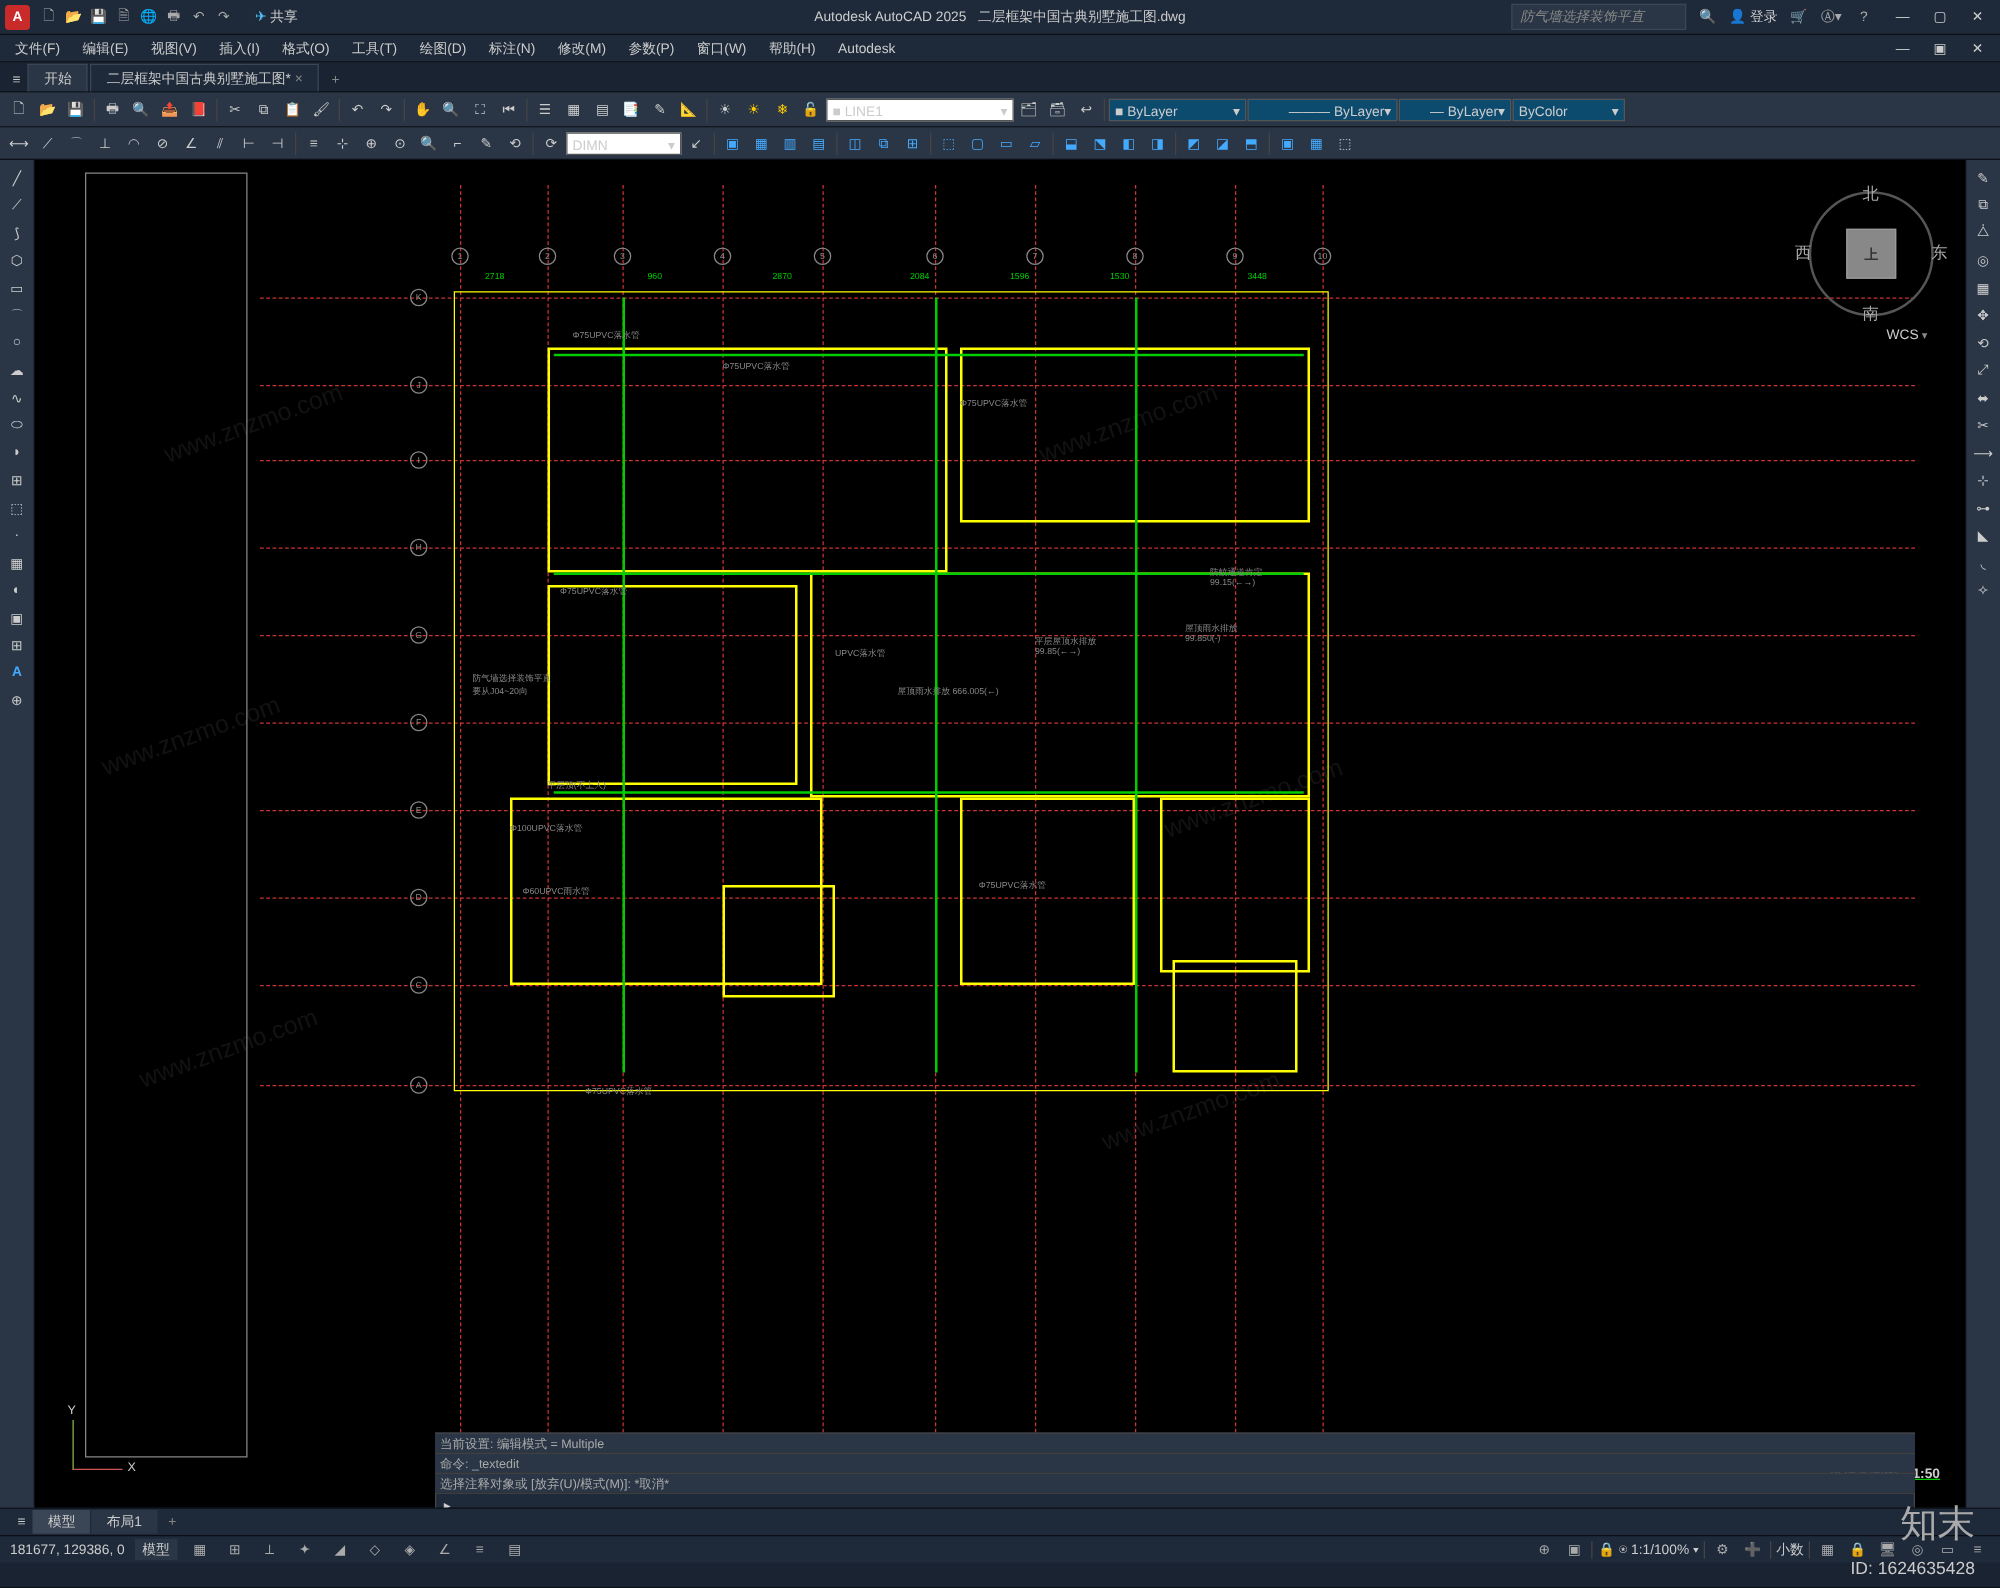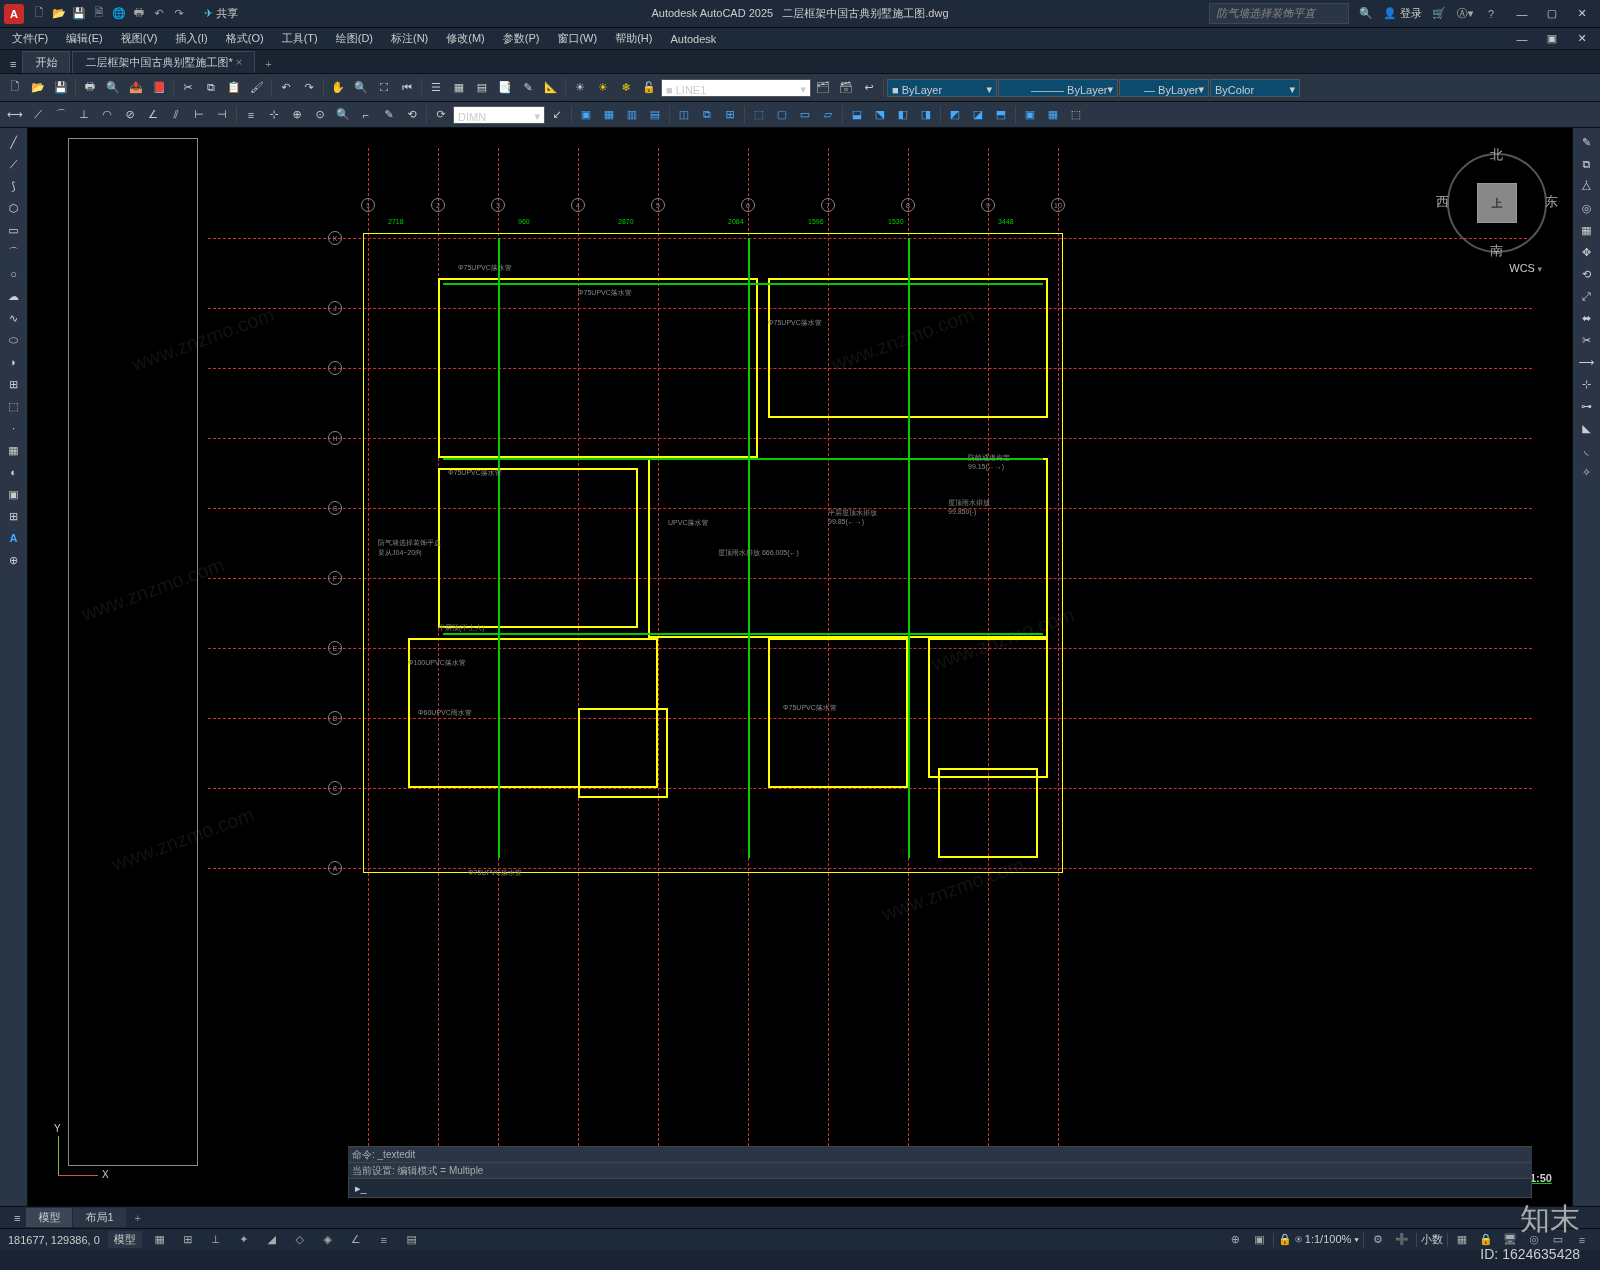--- a/index.html
+++ b/index.html
@@ -376,22 +376,23 @@
     </div>
 
     <div class="ucs">
       <div class="ucs-y"></div>
         <div class="ucs-x"></div>
       <div class="ucs-lbl" style="bottom:42px;left:-4px">Y</div>
       <div class="ucs-lbl" style="bottom:-4px;left:44px">X</div>
     </div>
 
     <div class="cmd-area">
+      <div class="cmd-line">当前设置: 编辑模式 = Multiple</div>
       <div class="cmd-line">命令: _textedit</div>
-      <div class="cmd-line">当前设置: 编辑模式 = Multiple</div>
+      <div class="cmd-line">选择注释对象或 [放弃(U)/模式(M)]: *取消*</div>
       <div class="cmd-input">
         <span style="margin-right:6px">▸_</span>
       </div>
     </div>
   </div>
 
   <div class="rtool">
     <div class="lt-btn">✎</div>
     <div class="lt-btn">⧉</div>
     <div class="lt-btn">⧊</div>

